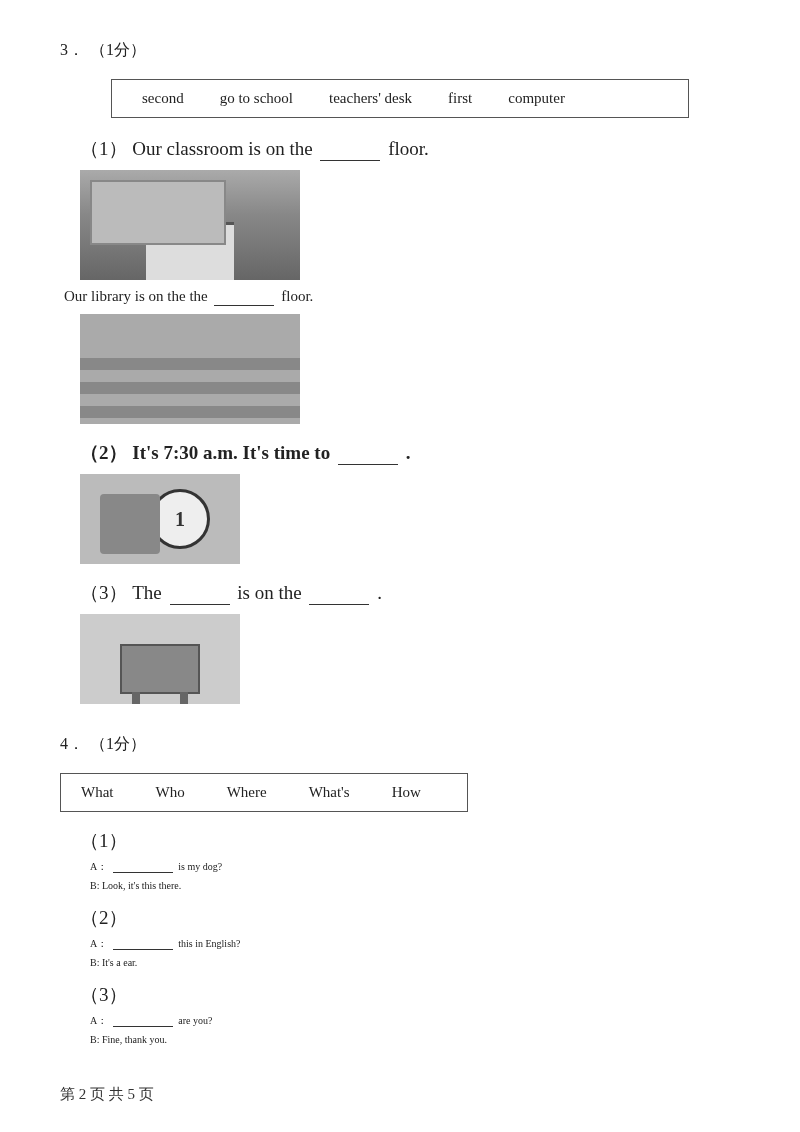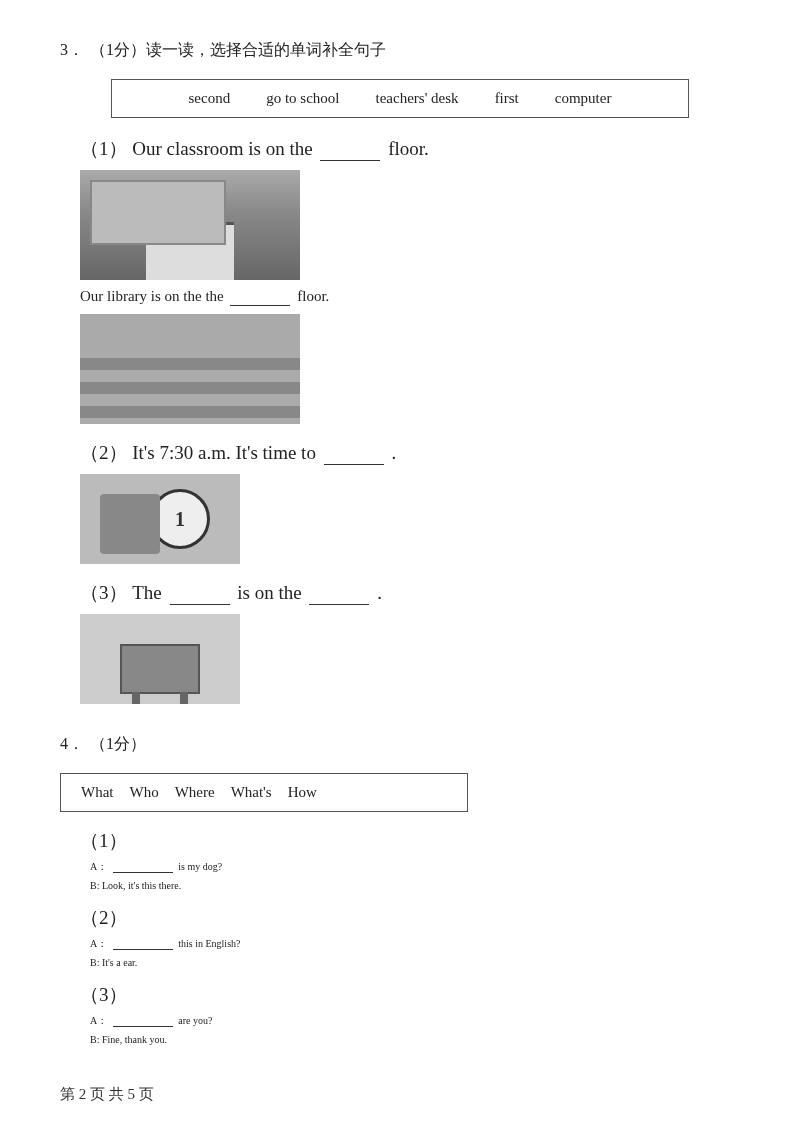--- a/index.html
+++ b/index.html
@@ -25,21 +25,20 @@
     .question-num {
       font-size: 16px;
       margin-right: 6px;
     }
     .word-box {
       border: 1.5px solid #555;
       padding: 10px 30px;
       margin: 10px auto 18px auto;
       display: flex;
       gap: 36px;
-      justify-content: center;
       font-size: 15px;
       width: 85%;
     }
     .sub-question {
       margin: 12px 0 6px 20px;
       font-size: 19px;
     }
     .blank {
       display: inline-block;
       border-bottom: 1px solid #333;
@@ -153,45 +152,44 @@
       position: absolute;
       bottom: -20px; right: 10px;
       width: 8px; height: 20px;
       background: #666;
     }
     .word-box2 {
       border: 1.5px solid #555;
       padding: 10px 20px;
       margin: 10px 0 16px 0;
       display: flex;
-      gap: 16px;
+      gap: 42px;
       font-size: 15px;
       width: 60%;
     }
     .dialog-line {
       margin: 6px 0 6px 30px;
       font-size: 10px;
     }
     .page-footer {
       margin-top: 40px;
       font-size: 15px;
       color: #333;
     }
     .library-text {
-      margin: 8px 0 8px 20px;
+      margin: 8px 0 8px 4px;
       font-size: 15px;
     }
   </style>
 </head>
 <body>
 
 <div class="question-header">
   <span class="question-num">3．</span>
   <span>（1分）</span>
-  <span>读一读，选择合适的单词补全句子</span>
 </div>
 
 <div class="word-box">
   <span>second</span>
   <span>go to school</span>
   <span>teachers' desk</span>
   <span>first</span>
   <span>computer</span>
 </div>
 
@@ -209,21 +207,21 @@
 <div class="library-text">
   <span>Our library is on the the</span>
   <span class="blank">&nbsp;&nbsp;&nbsp;&nbsp;&nbsp;&nbsp;&nbsp;&nbsp;</span>
   <span>floor.</span>
 </div>
 
 <div class="image-placeholder">
   <div class="img-stairs"></div>
 </div>
 
-<div class="sub-question" style="margin-top:16px;">
+<div class="sub-question" style="margin-top:16px;font-weight:bold;">
   <span>（2）</span>
   <span>It's 7:30 a.m. It's time to</span>
   <span class="blank">&nbsp;&nbsp;&nbsp;&nbsp;&nbsp;&nbsp;&nbsp;</span>
   <span>.</span>
 </div>
 
 <div class="image-placeholder small">
   <div class="img-clock">
     <div class="clock-circle">1</div>
     <div style="position:absolute;left:20px;top:20px;width:60px;height:60px;background:#888;border-radius:4px;"></div>

